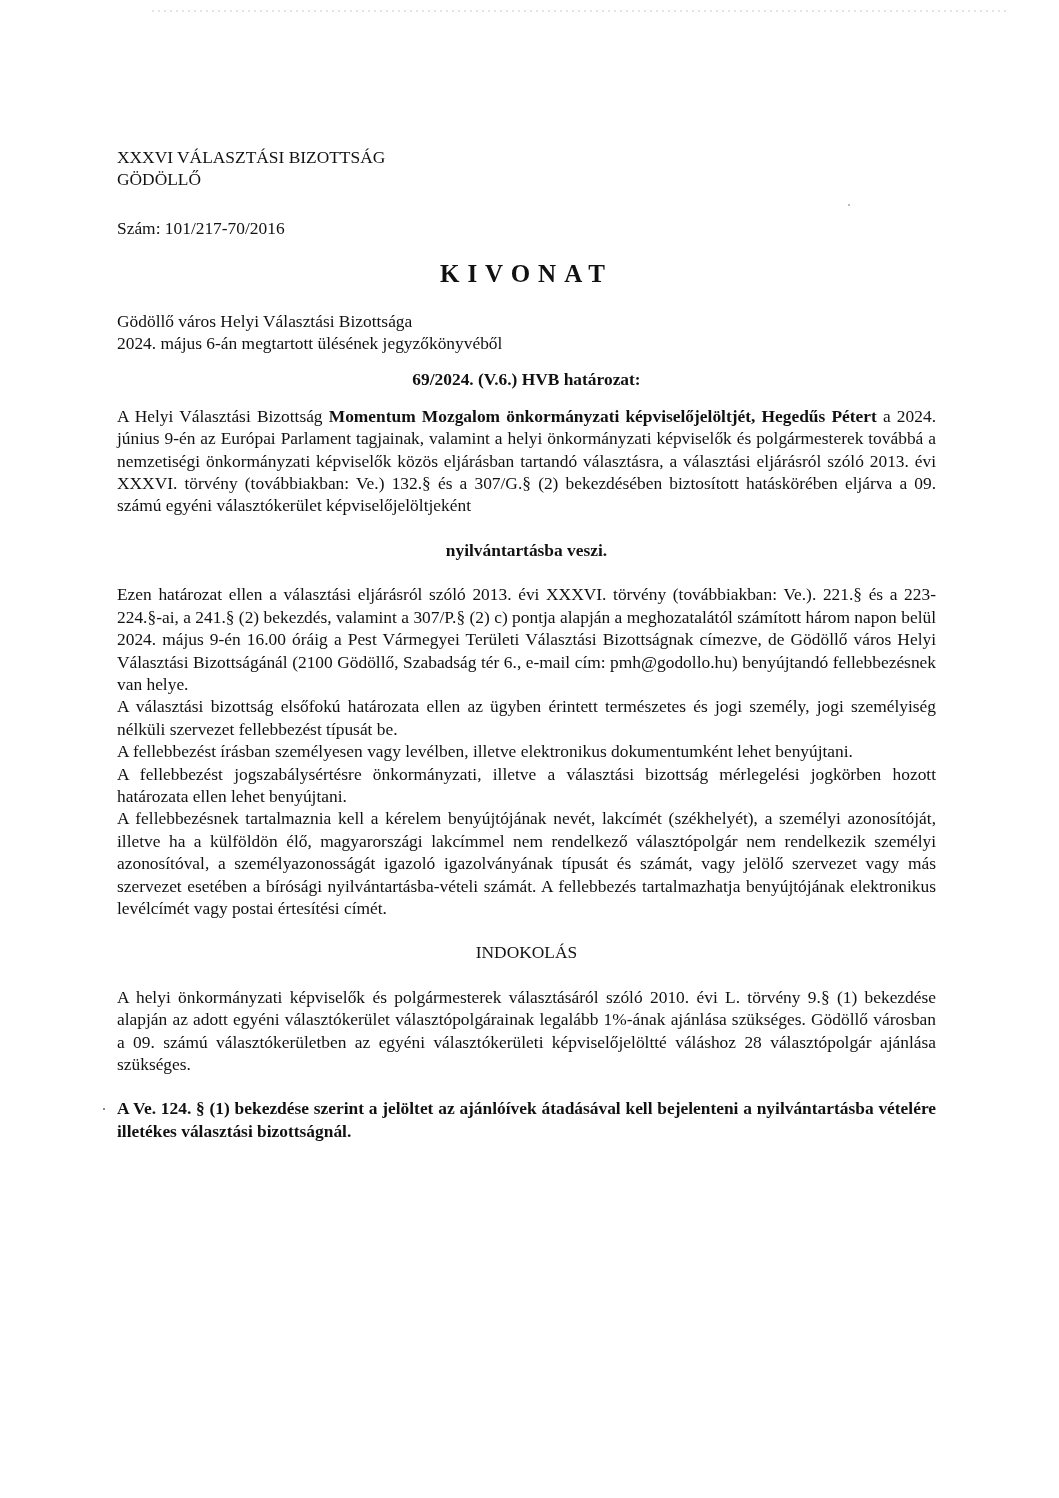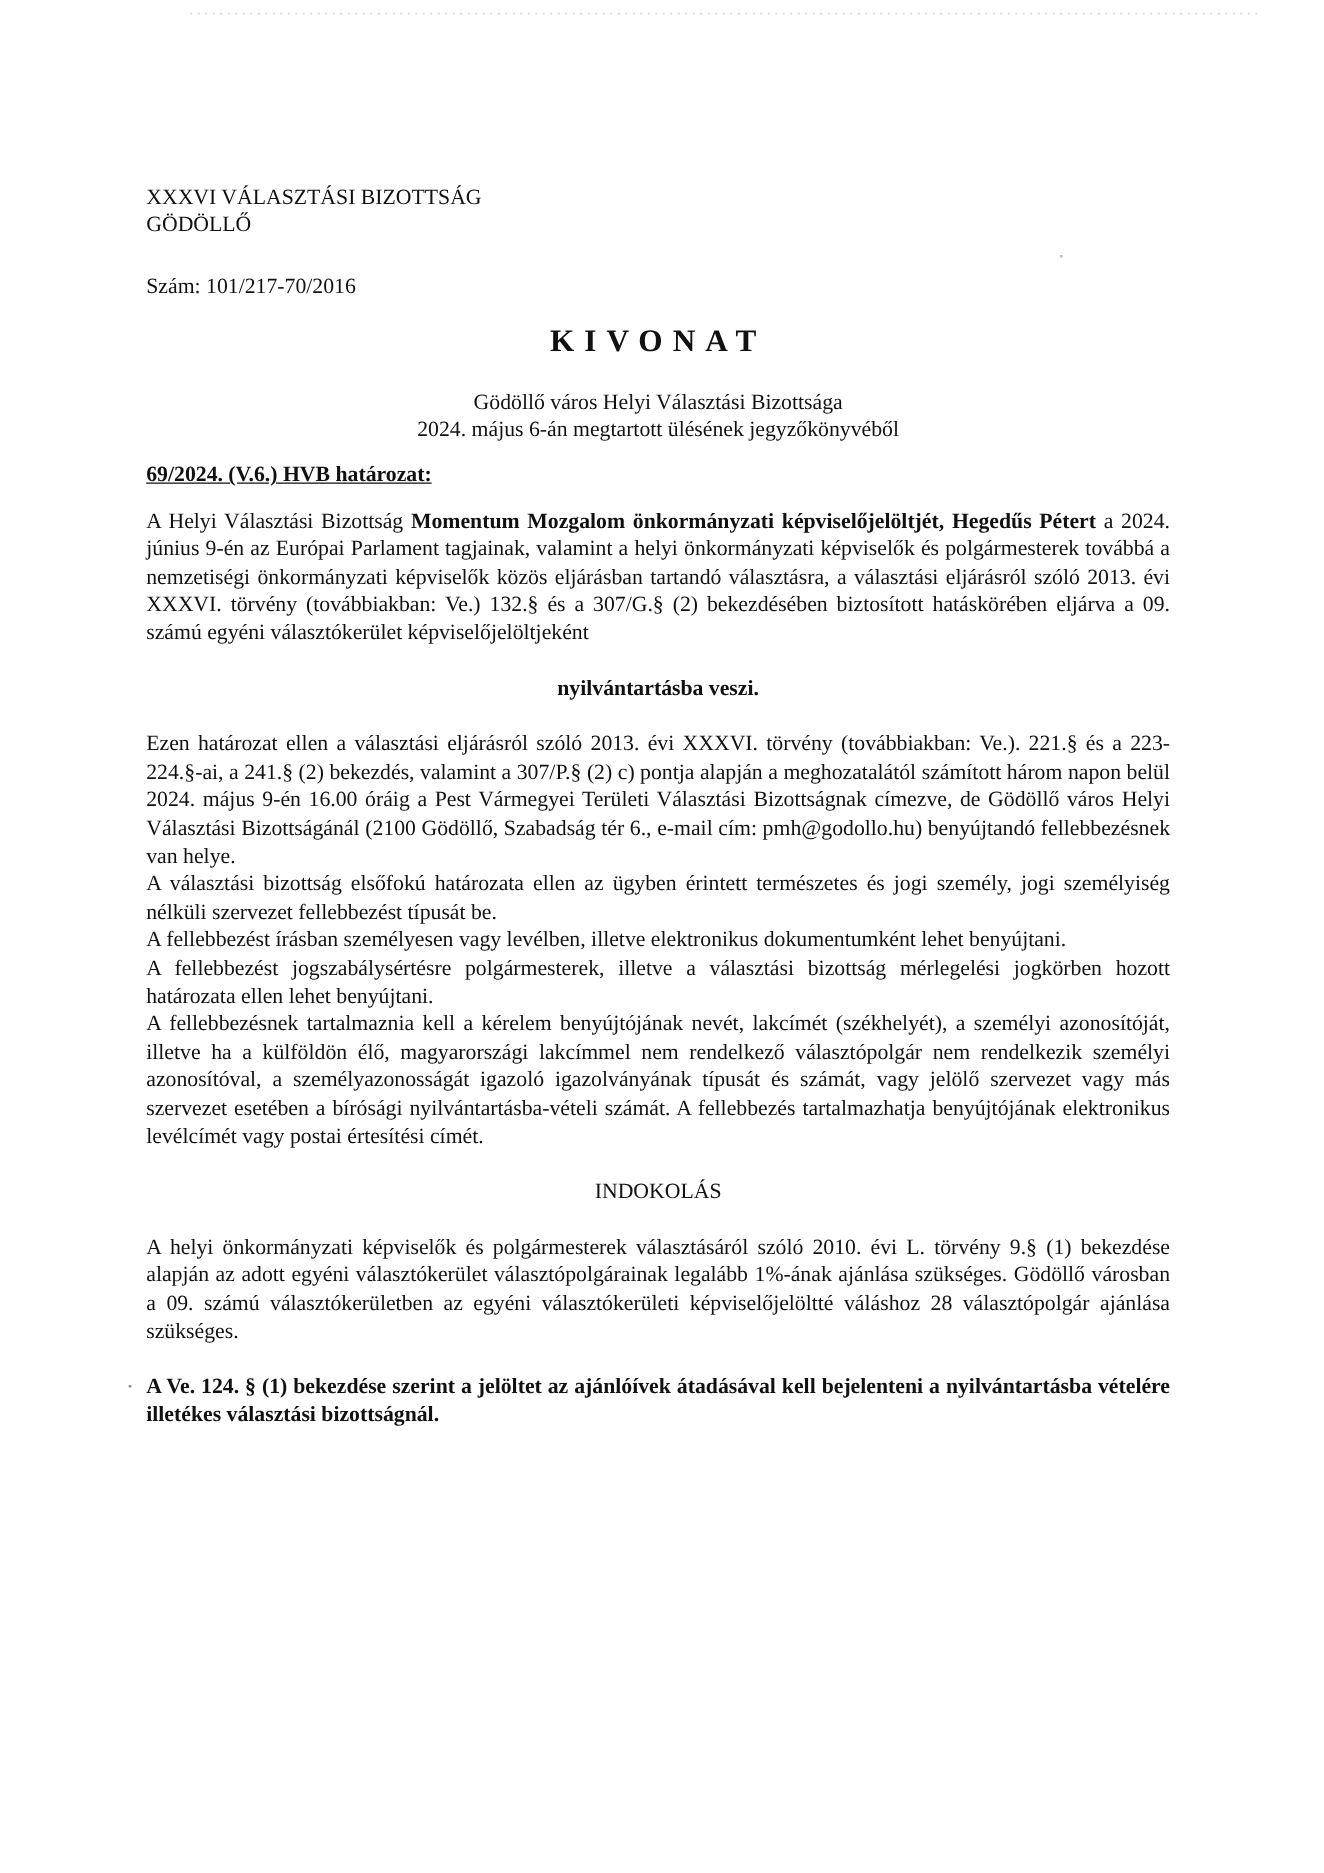--- a/index.html
+++ b/index.html
@@ -16,23 +16,23 @@
   .page {
     position: absolute; left: 117px; top: 146px; width: 819px;
     font-size: 17.4px; line-height: 22.4px;
   }
   .hdr-line { display: block; }
   .ref { margin-top: 26px; }
   .title {
     text-align: center; font-weight: bold; font-size: 25px;
     letter-spacing: 8px; margin-top: 24px; margin-bottom: 24px;
   }
-  .center { text-align: center; }
+  .center { }
   .resolution-id {
-    text-align: left; font-weight: bold; text-decoration: underline;
+    text-align: center; font-weight: bold; 
     margin-top: 14px; margin-bottom: 14px;
   }
   .just { text-align: justify; text-align-last: left; }
   .decision {
     text-align: center; font-weight: bold; margin-top: 22px; margin-bottom: 22px;
   }
   .para { text-align: justify; }
   .reasoning-title { text-align: center; margin-top: 22px; margin-bottom: 22px; }
   .gap { margin-top: 22px; }
   b { font-weight: bold; }
@@ -68,21 +68,21 @@
   <div class="resolution-id">69/2024. (V.6.) HVB határozat:</div>
 
   <p class="just" style="margin:0;"><span>A Helyi Választási Bizottság </span><b>Momentum Mozgalom önkormányzati képviselőjelöltjét, Hegedűs Pétert</b><span> a 2024. június 9-én az Európai Parlament tagjainak, valamint a helyi önkormányzati képviselők és polgármesterek továbbá a nemzetiségi önkormányzati képviselők közös eljárásban tartandó választásra, a választási eljárásról szóló 2013. évi XXXVI. törvény (továbbiakban: Ve.) 132.§ és a 307/G.§ (2) bekezdésében biztosított hatáskörében eljárva a 09. számú egyéni választókerület képviselőjelöltjeként</span></p>
 
   <div class="decision">nyilvántartásba veszi.</div>
 
   <div>
     <p class="para" style="margin:0;">Ezen határozat ellen a választási eljárásról szóló 2013. évi XXXVI. törvény (továbbiakban: Ve.). 221.§ és a 223-224.§-ai, a 241.§ (2) bekezdés, valamint a 307/P.§ (2) c) pontja alapján a meghozatalától számított három napon belül 2024. május 9-én 16.00 óráig a Pest Vármegyei Területi Választási Bizottságnak címezve, de Gödöllő város Helyi Választási Bizottságánál (2100 Gödöllő, Szabadság tér 6., e-mail cím: pmh@godollo.hu) benyújtandó fellebbezésnek van helye.</p>
     <p class="para" style="margin:0;">A választási bizottság elsőfokú határozata ellen az ügyben érintett természetes és jogi személy, jogi személyiség nélküli szervezet fellebbezést típusát be.</p>
     <p class="para" style="margin:0;">A fellebbezést írásban személyesen vagy levélben, illetve elektronikus dokumentumként lehet benyújtani.</p>
-    <p class="para" style="margin:0;">A fellebbezést jogszabálysértésre polgármesterek, illetve a választási bizottság mérlegelési jogkörben hozott határozata ellen lehet benyújtani.</p>
+    <p class="para" style="margin:0;">A fellebbezést jogszabálysértésre önkormányzati, illetve a választási bizottság mérlegelési jogkörben hozott határozata ellen lehet benyújtani.</p>
     <p class="para" style="margin:0;">A fellebbezésnek tartalmaznia kell a kérelem benyújtójának nevét, lakcímét (székhelyét), a személyi azonosítóját, illetve ha a külföldön élő, magyarországi lakcímmel nem rendelkező választópolgár nem rendelkezik személyi azonosítóval, a személyazonosságát igazoló igazolványának típusát és számát, vagy jelölő szervezet vagy más szervezet esetében a bírósági nyilvántartásba-vételi számát. A fellebbezés tartalmazhatja benyújtójának elektronikus levélcímét vagy postai értesítési címét.</p>
   </div>
 
   <div class="reasoning-title">INDOKOLÁS</div>
 
   <div>
     <p class="para" style="margin:0;">A helyi önkormányzati képviselők és polgármesterek választásáról szóló 2010. évi L. törvény 9.§ (1) bekezdése alapján az adott egyéni választókerület választópolgárainak legalább 1%-ának ajánlása szükséges. Gödöllő városban a 09. számú választókerületben az egyéni választókerületi képviselőjelöltté váláshoz 28 választópolgár ajánlása szükséges.</p>
     <p class="para gap" style="margin-bottom:0;font-weight:bold;">A Ve. 124. § (1) bekezdése szerint a jelöltet az ajánlóívek átadásával kell bejelenteni a nyilvántartásba vételére illetékes választási bizottságnál.</p>
   </div>
 

